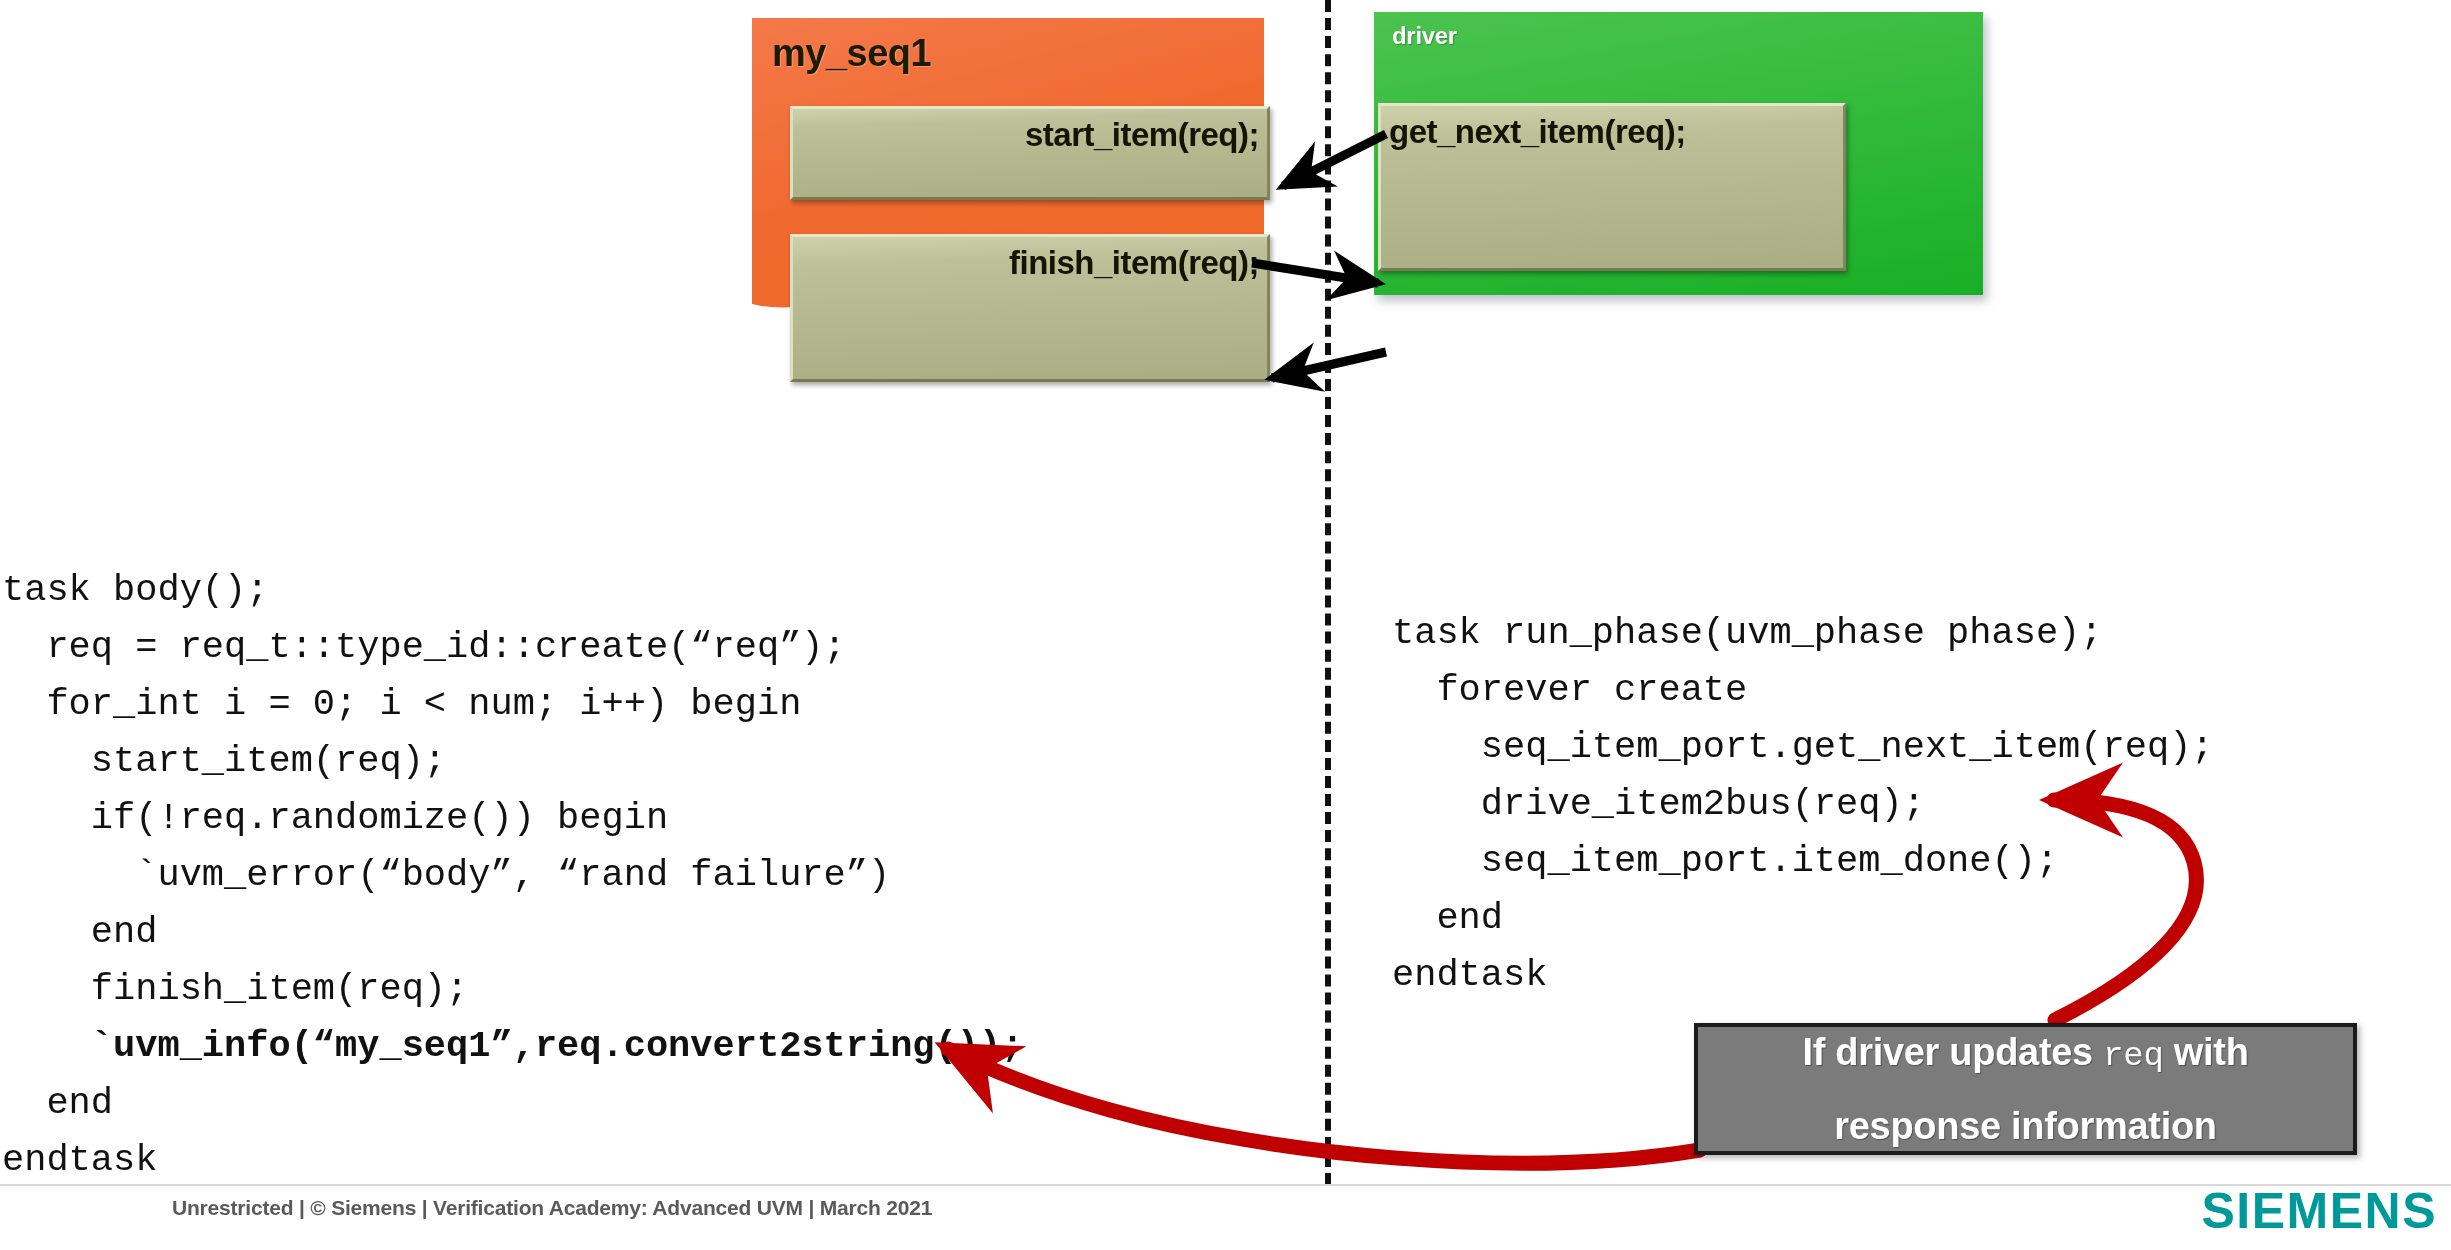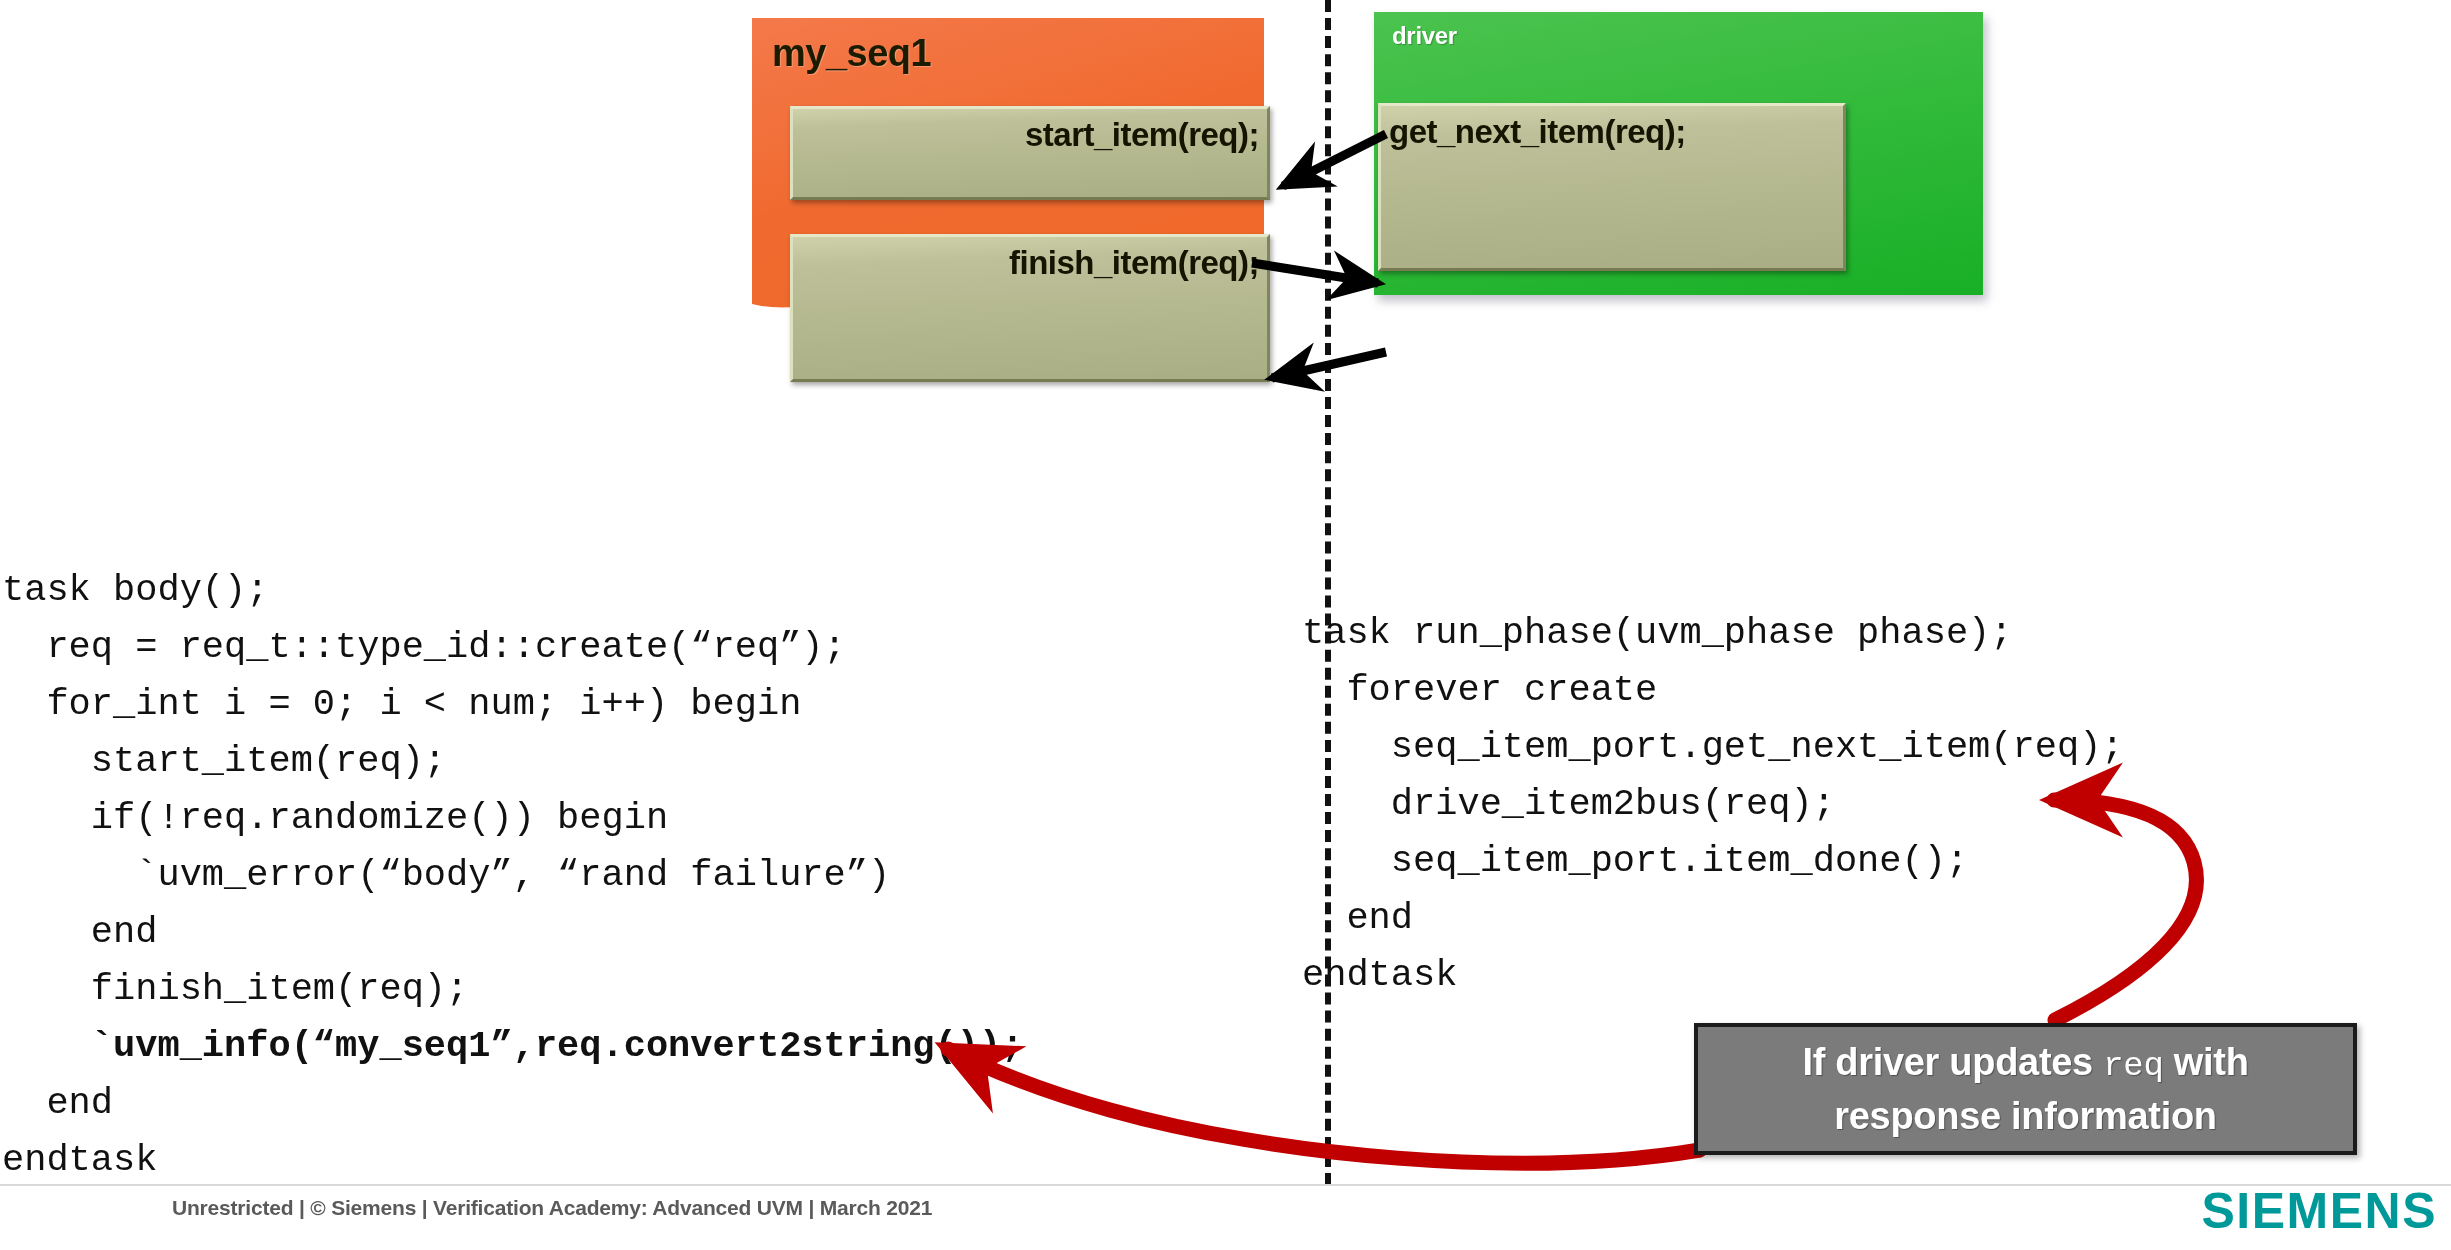--- a/index.html
+++ b/index.html
@@ -128,21 +128,21 @@
   .code {
     position: absolute;
     font-family: "Liberation Mono", "DejaVu Sans Mono", monospace;
     font-size: 37px;
     line-height: 57px;
     color: #111111;
     white-space: pre;
     letter-spacing: 0px;
   }
   #code-left  { left: 2px;    top: 562px; }
-  #code-right { left: 1302px; top: 605px; }
+  #code-right { left: 1392px; top: 605px; }
   .code .bold-line { font-weight: bold; }
 
   
   .arrows-red {
     position: absolute;
     left: 0; top: 0;
     width: 2451px; height: 1250px;
     pointer-events: none;
   }
 
@@ -152,21 +152,21 @@
     left: 1694px;
     top: 1023px;
     width: 663px;
     height: 132px;
     background: #7B7B7B;
     border: 4px solid #1b1b1b;
     box-sizing: border-box;
     display: flex;
     flex-direction: column;
     align-items: center;
-    justify-content: center;
+    justify-content: space-between;
     box-shadow: 3px 3px 6px rgba(0,0,0,0.3);
   }
   .callout-line {
     font-size: 38px;
     font-weight: bold;
     color: #ffffff;
     letter-spacing: -0.3px;
     line-height: 50px;
     text-shadow: 1px 1px 1px rgba(0,0,0,0.35);
   }

